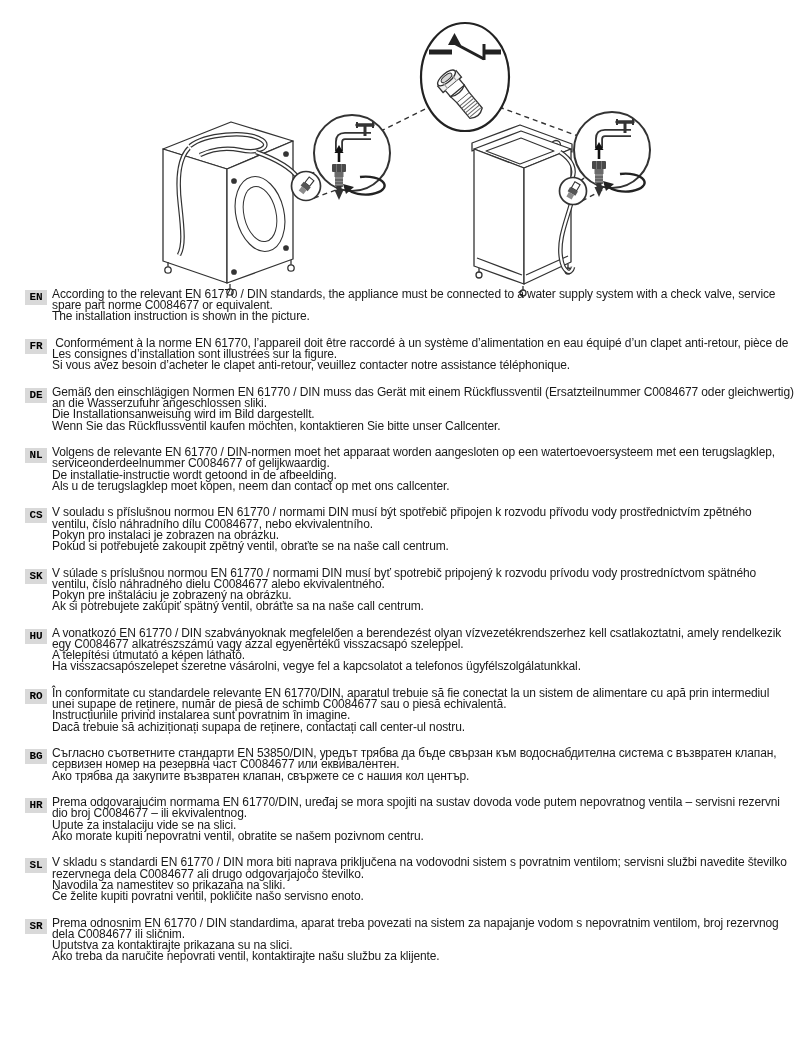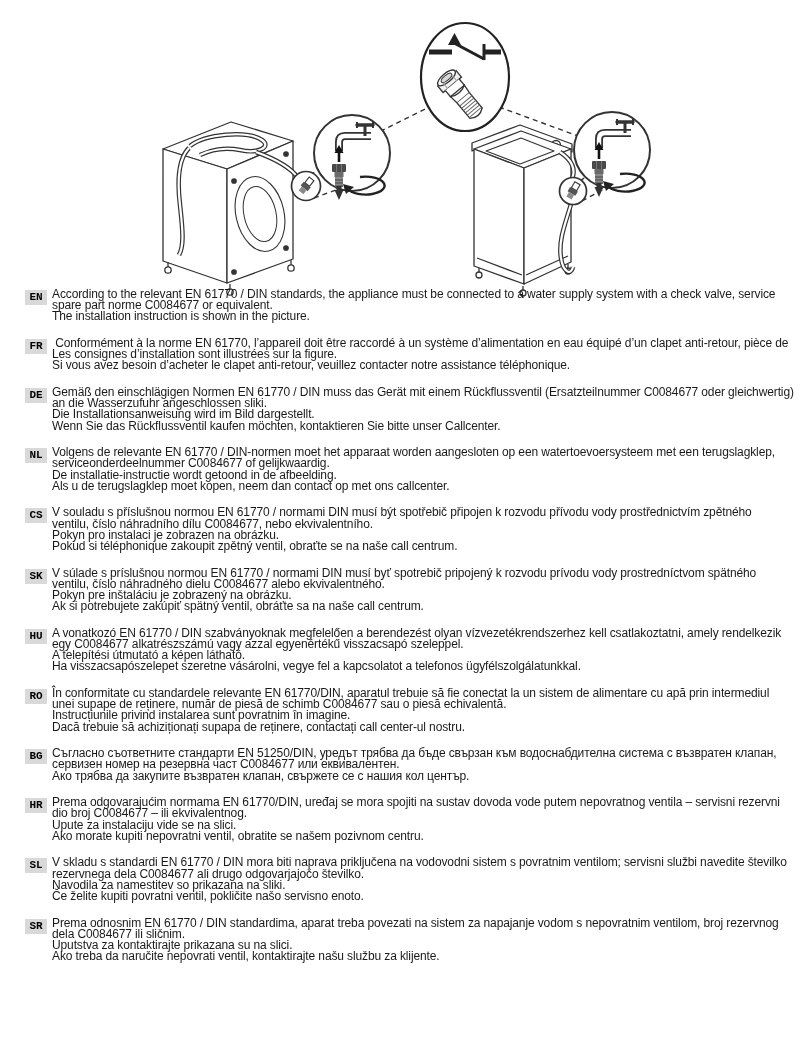--- a/index.html
+++ b/index.html
@@ -203,21 +203,21 @@
         <div class="tline">Als u de terugslagklep moet kopen, neem dan contact op met ons callcenter.</div>
       </div>
   </div>
 
   <div class="block">
     <div class="badge">CS</div>
     <div class="lines">
         <div class="tline">V souladu s příslušnou normou EN 61770 / normami DIN musí být spotřebič připojen k rozvodu přívodu vody prostřednictvím zpětného</div>
         <div class="tline">ventilu, číslo náhradního dílu C0084677, nebo ekvivalentního.</div>
         <div class="tline">Pokyn pro instalaci je zobrazen na obrázku.</div>
-        <div class="tline">Pokud si téléphonique zakoupit zpětný ventil, obraťte se na naše call centrum.</div>
+        <div class="tline">Pokud si potřebujete zakoupit zpětný ventil, obraťte se na naše call centrum.</div>
       </div>
   </div>
 
   <div class="block">
     <div class="badge">SK</div>
     <div class="lines">
         <div class="tline">V súlade s príslušnou normou EN 61770 / normami DIN musí byť spotrebič pripojený k rozvodu prívodu vody prostredníctvom spätného</div>
         <div class="tline">ventilu, číslo náhradného dielu C0084677 alebo ekvivalentného.</div>
         <div class="tline">Pokyn pre inštaláciu je zobrazený na obrázku.</div>
         <div class="tline">Ak si potrebujete zakúpiť spätný ventil, obráťte sa na naše call centrum.</div>
@@ -240,21 +240,21 @@
         <div class="tline">În conformitate cu standardele relevante EN 61770/DIN, aparatul trebuie să fie conectat la un sistem de alimentare cu apă prin intermediul</div>
         <div class="tline">unei supape de reținere, număr de piesă de schimb C0084677 sau o piesă echivalentă.</div>
         <div class="tline">Instrucțiunile privind instalarea sunt povratnim în imagine.</div>
         <div class="tline">Dacă trebuie să achiziționați supapa de reținere, contactați call center-ul nostru.</div>
       </div>
   </div>
 
   <div class="block">
     <div class="badge">BG</div>
     <div class="lines">
-        <div class="tline">Съгласно съответните стандарти EN 51250/DIN, уредът трябва да бъде свързан към водоснабдителна система с възвратен клапан,</div>
+        <div class="tline">Съгласно съответните стандарти EN 53850/DIN, уредът трябва да бъде свързан към водоснабдителна система с възвратен клапан,</div>
         <div class="tline">сервизен номер на резервна част C0084677 или еквивалентен.</div>
         <div class="tline">Ако трябва да закупите възвратен клапан, свържете се с нашия кол център.</div>
       </div>
   </div>
 
   <div class="block">
     <div class="badge">HR</div>
     <div class="lines">
         <div class="tline">Prema odgovarajućim normama EN 61770/DIN, uređaj se mora spojiti na sustav dovoda vode putem nepovratnog ventila – servisni rezervni</div>
         <div class="tline">dio broj C0084677 – ili ekvivalentnog.</div>

